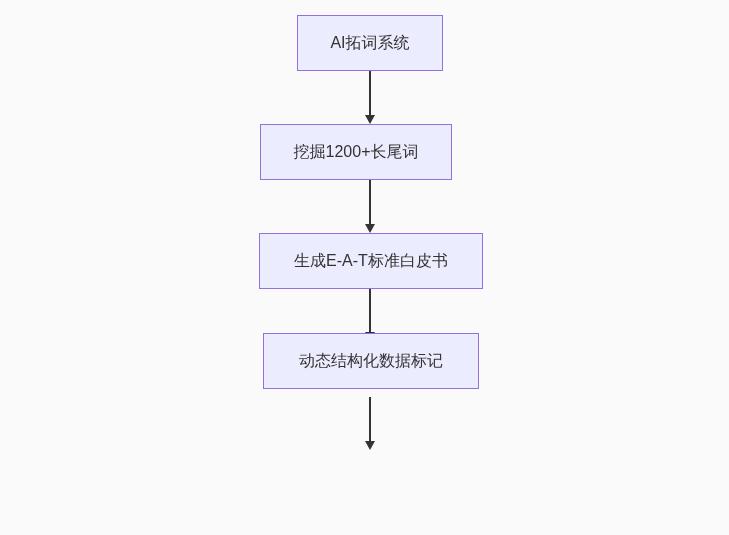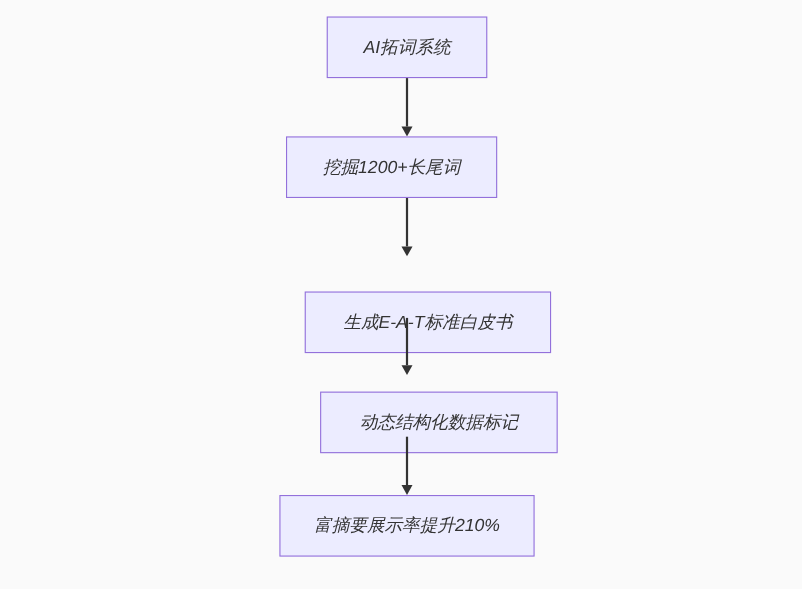--- a/index.html
+++ b/index.html
@@ -11,38 +11,38 @@
   }
   * { margin: 0; padding: 0; box-sizing: border-box; }
   html, body {
     width: 729px; height: 535px;
     background: var(--background);
     overflow: hidden;
     font-family: "Liberation Sans", "DejaVu Sans", sans-serif;
   }
   .flowchart {
     position: relative;
-    width: 603px; height: 535px; font-style: italic;
+    width: 603px; height: 535px;
   }
   .node {
     position: absolute;
     height: 56px;
     background: var(--node-fill);
     border: 1px solid var(--node-border);
     display: flex;
     align-items: center;
     justify-content: center;
     color: var(--node-text);
     font-size: 16px;
     white-space: nowrap;
   }
   .n1 { left: 297px; top: 15px;  width: 146px; }
   .n2 { left: 260px; top: 124px; width: 192px; }
-  .n3 { left: 277px; top: 233px; width: 224px; margin-top: 32px; }
-  .n4 { left: 263px; top: 356px; width: 216px; margin-left: 28px; }
+  .n3 { left: 259px; top: 233px; width: 224px; }
+  .n4 { left: 263px; top: 333px; width: 216px; }
   .n5 { left: 254px; top: 450px; width: 232px; }
   .arrow {
     position: absolute;
     left: 369px;
     width: 2px;
     background: var(--arrow-color);
   }
   .a1 { top: 71px;  height: 44px; }
   .a2 { top: 180px; height: 44px; }
   .a3 { top: 289px; height: 43px; }
@@ -81,17 +81,14 @@
   </div>
 
   <div class="arrow a3"></div>
 
   <div class="node n4">
     <span>动态结构化数据标记</span>
   </div>
 
   <div class="arrow a4"></div>
 
-  <div class="node n5">
-    <span>富摘要展示率提升210%</span>
-  </div>
 
 </div>
 
 </body></html>

